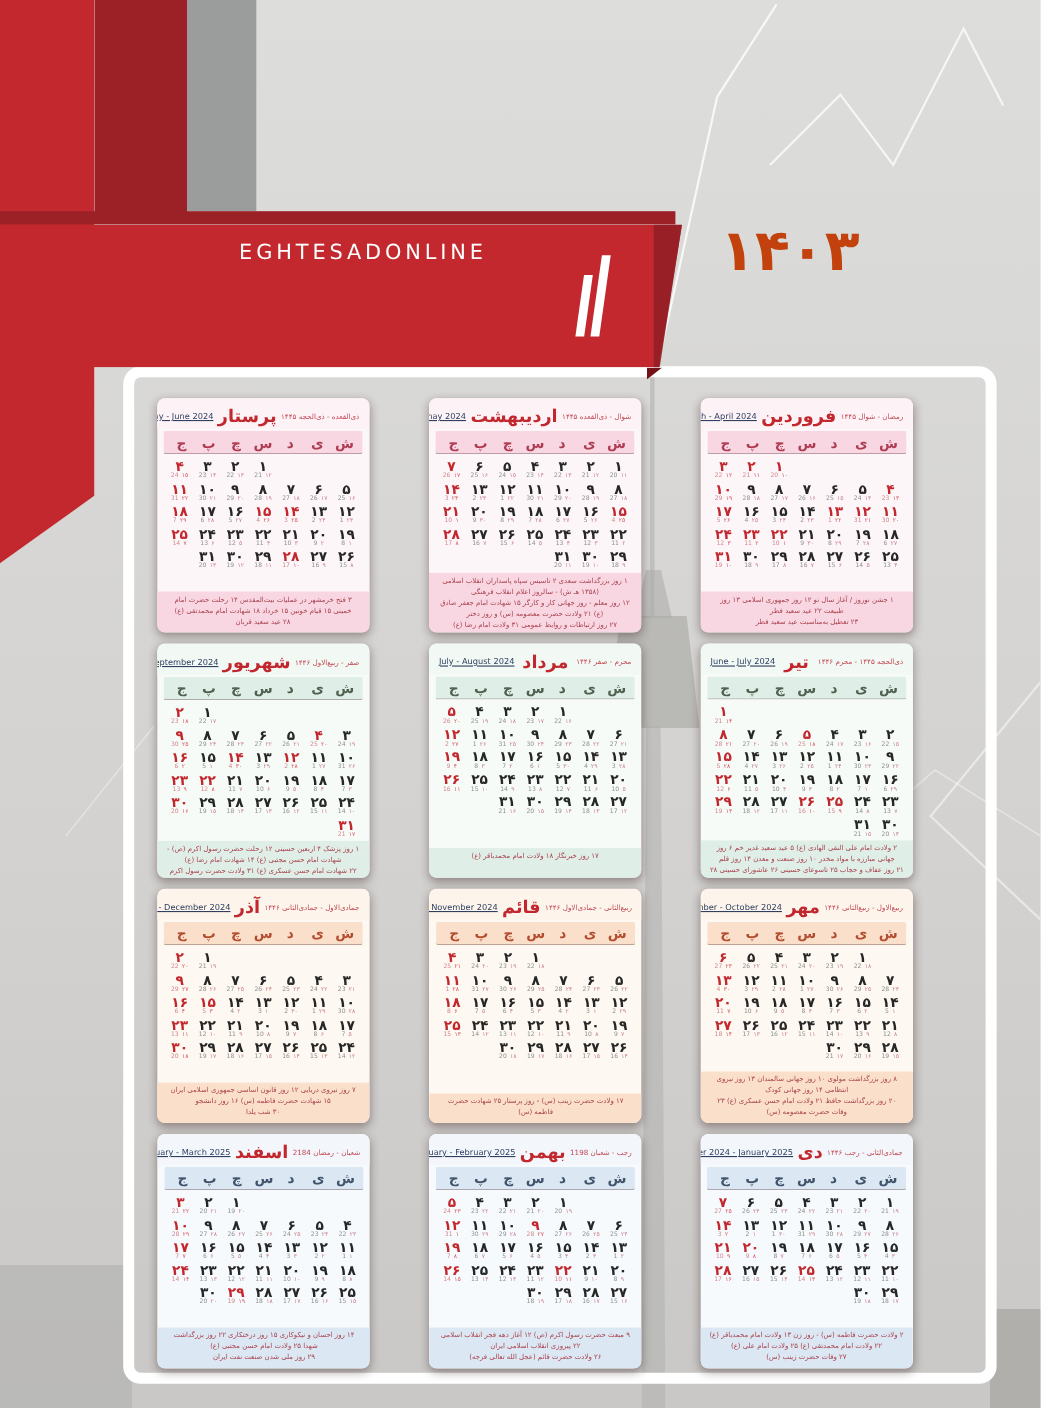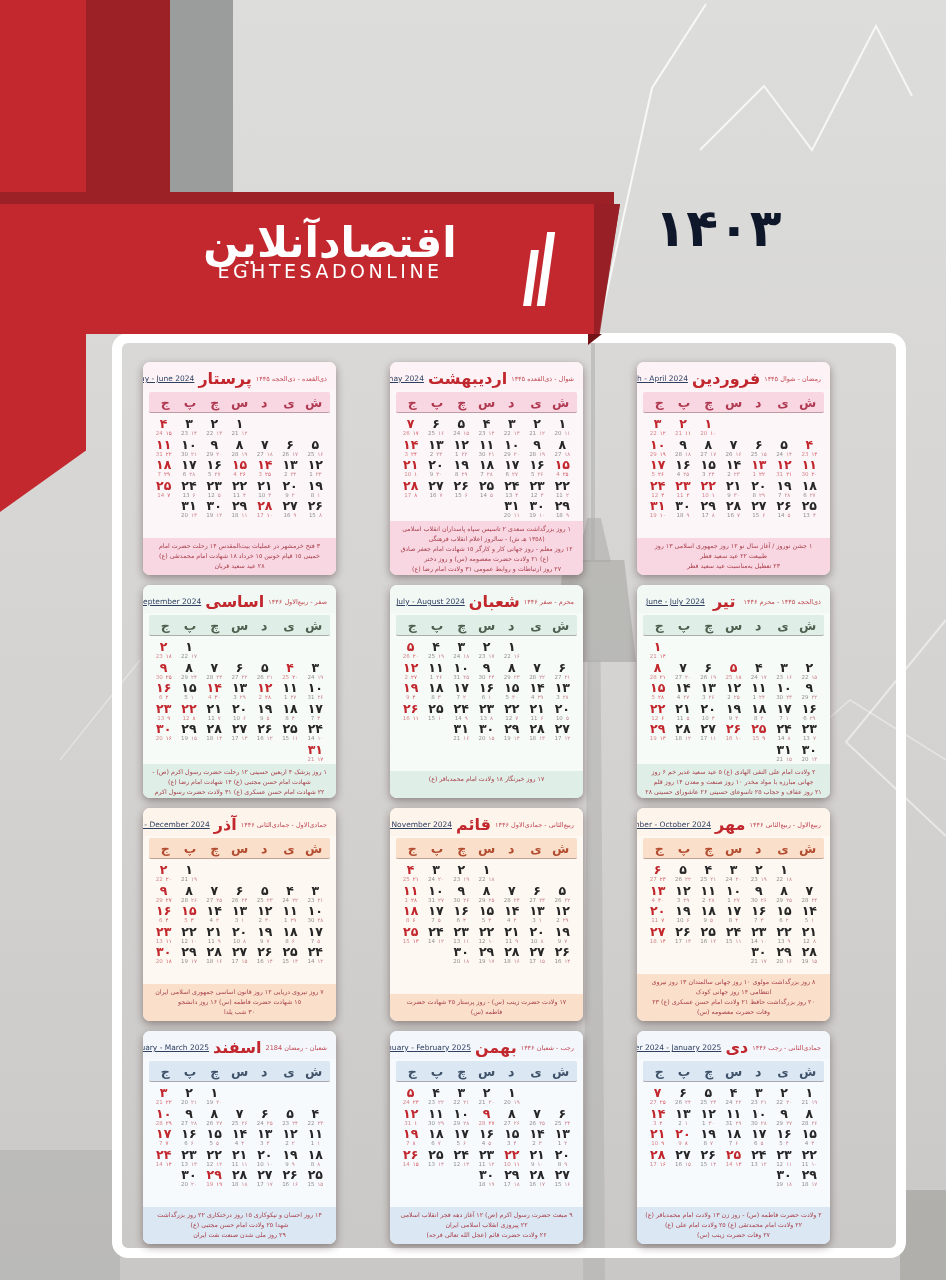--- a/index.html
+++ b/index.html
@@ -29,21 +29,21 @@
                clip-path:polygon(0 0,100% 0,22% 100%,0 100%);opacity:.85;}
   #banner-fold{left:588px;top:334px;width:14px;height:11px;background:#731318;z-index:5;
                clip-path:polygon(0 0,100% 0,0 100%);}
   #logo{left:120px;top:222px;width:420px;z-index:6;text-align:center;color:#fff;}
   #logo .fa{font-size:42px;font-weight:bold;line-height:1.0;letter-spacing:1px;}
   #logo .en{font-size:19px;font-weight:normal;letter-spacing:3.5px;margin-top:-4px;}
   #logo-bars{left:527px;top:232px;z-index:6;display:flex;gap:7px;}
   #logo-bars i{display:block;width:8px;background:#fff;transform:skewX(-8deg);}
   #logo-bars i:nth-child(1){height:56px;margin-top:18px;}
   #logo-bars i:nth-child(2){height:74px;}
-  #year-fa{left:618px;top:198px;width:200px;z-index:6;color:#0f172a;
+  #year-fa{left:618px;top:198px;width:200px;z-index:6;color:#c2410c;
            font-size:52px;font-weight:bold;text-align:center;letter-spacing:8px;}
   
   #lines-svg{left:0;top:0;width:946px;height:1280px;z-index:3;pointer-events:none;}
   
   #frame{left:112px;top:333px;width:774px;height:905px;border:10px solid #ffffff;
          border-radius:16px;z-index:2;}
   
   #months-grid{left:143px;top:362px;width:687px;z-index:7;display:grid;direction:rtl;
                grid-template-columns:repeat(3,193px);column-gap:54px;row-gap:10px;}
   .month-card{width:193px;height:213px;border-radius:7px;overflow:hidden;display:flex;
@@ -85,21 +85,20 @@
 </svg>
 
 <div class="abs" id="left-red-bar"></div>
 <div class="abs" id="maroon-block"></div>
 <div class="abs" id="gray-block"></div>
 <div class="abs" id="banner-top-edge"></div>
 <div class="abs" id="logo-banner"></div>
 <div class="abs" id="banner-right-shade"></div>
 <div class="abs" id="banner-fold"></div>
 <div class="abs" id="logo">
-  <div class="fa">اقتصادآنلاین</div>
   <div class="en">EGHTESADONLINE</div>
 </div>
 <div class="abs" id="logo-bars">
     <i></i>
     <i></i>
   </div>
 <div class="abs" id="year-fa">۱۴۰۳</div>
 
 <div class="abs" id="frame"></div>
 <div class="abs" id="months-grid">
@@ -1069,21 +1068,21 @@
         </span>
       </div>
       <div class="m-foot" style="background: rgb(223, 238, 231);">
         <div>۲ ولادت امام علی النقی الهادی (ع)  ۵ عید سعید غدیر خم  ۶ روز جهانی مبارزه با مواد مخدر  ۱۰ روز صنعت و معدن  ۱۴ روز قلم</div>
         <div>۲۱ روز عفاف و حجاب  ۲۵ تاسوعای حسینی  ۲۶ عاشورای حسینی  ۲۸ شهادت امام زین‌العابدین (ع)</div>
       </div>
     </div>
     <div class="month-card" style="background: rgb(247, 251, 248);">
       <div class="m-head" style="background: rgb(242, 249, 244);">
         <span class="m-hijri">محرم - صفر ۱۴۴۶</span>
-        <span class="m-name">شعبان</span>
+        <span class="m-name">مرداد</span>
         <span class="m-greg">July - August 2024</span>
       </div>
       <div class="m-week" style="background: rgb(223, 238, 231); color: rgb(80, 96, 79);">
         <span>ش</span>
         <span>ی</span>
         <span>د</span>
         <span>س</span>
         <span>چ</span>
         <span>پ</span>
         <span>ج</span>
@@ -1309,21 +1308,21 @@
           </span>
         </span>
       </div>
       <div class="m-foot" style="background: rgb(223, 238, 231);">
         <div>۱۷ روز خبرنگار  ۱۸ ولادت امام محمدباقر (ع)</div>
       </div>
     </div>
     <div class="month-card" style="background: rgb(247, 251, 248);">
       <div class="m-head" style="background: rgb(242, 249, 244);">
         <span class="m-hijri">صفر - ربیع‌الاول ۱۴۴۶</span>
-        <span class="m-name">اساسی</span>
+        <span class="m-name">شهریور</span>
         <span class="m-greg">August - September 2024</span>
       </div>
       <div class="m-week" style="background: rgb(223, 238, 231); color: rgb(80, 96, 79);">
         <span>ش</span>
         <span>ی</span>
         <span>د</span>
         <span>س</span>
         <span>چ</span>
         <span>پ</span>
         <span>ج</span>
@@ -2488,21 +2487,21 @@
           </span>
         </span>
       </div>
       <div class="m-foot" style="background: rgb(219, 231, 243);">
         <div>۲ ولادت حضرت فاطمه (س) - روز زن  ۱۳ ولادت امام محمدباقر (ع)  ۲۲ ولادت امام محمدتقی (ع)  ۲۵ ولادت امام علی (ع)</div>
         <div>۲۷ وفات حضرت زینب (س)</div>
       </div>
     </div>
     <div class="month-card" style="background: rgb(247, 250, 253);">
       <div class="m-head" style="background: rgb(243, 247, 251);">
-        <span class="m-hijri">رجب - شعبان ۱۴۴۶</span>
+        <span class="m-hijri">رجب - شعبان 1198</span>
         <span class="m-name">بهمن</span>
         <span class="m-greg">January - February 2025</span>
       </div>
       <div class="m-week" style="background: rgb(219, 231, 243); color: rgb(64, 83, 106);">
         <span>ش</span>
         <span>ی</span>
         <span>د</span>
         <span>س</span>
         <span>چ</span>
         <span>پ</span>

